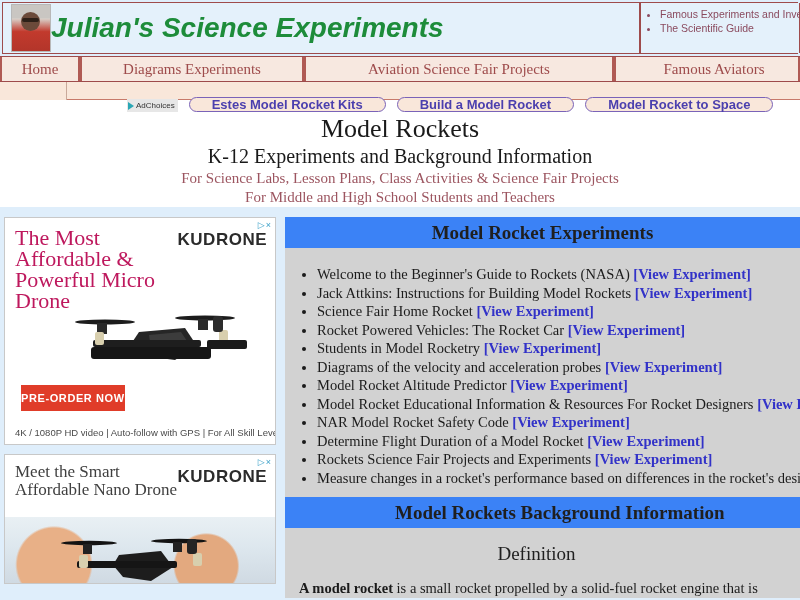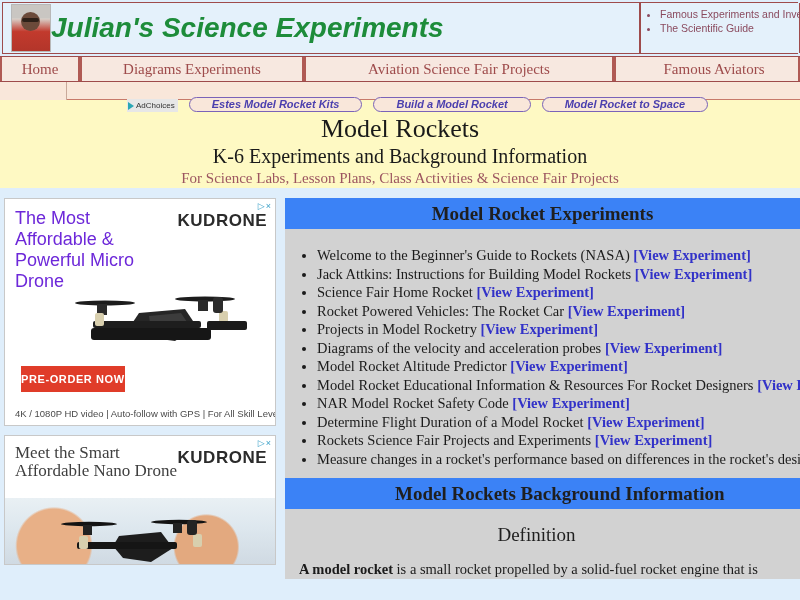--- a/index.html
+++ b/index.html
@@ -163,34 +163,33 @@
     border-top: 4px solid transparent;
     border-bottom: 4px solid transparent;
     margin-right: 2px;
   }
   .ad-pill {
     border: 1px solid #7a63b8;
     border-radius: 10px;
     background: #f9e7da;
     color: #4b3fae;
     font-family: "Liberation Sans", sans-serif;
-    font-size: 11px;
+    font-size: 13px;
     font-weight: bold;
     padding: 0 22px;
     height: 13px;
     line-height: 13px;
     white-space: nowrap;
-    font-style: italic;
   }
 
   
   .titleblock {
     text-align: center;
     padding-top: 14px;
-    background: #fef9c3;
+    background: #ffffff;
   }
   .t-main {
     font-size: 26px;
     color: #1a1a1a;
     line-height: 30px;
   }
   .t-sub {
     font-size: 20px;
     color: #1a1a1a;
     line-height: 25px;
@@ -232,23 +231,23 @@
   .ad-card.small { height: 130px; }
   .ad-dx {
     position: absolute;
     top: 2px; right: 3px;
     font-family: "Liberation Sans", sans-serif;
     font-size: 9px;
     color: #3aa0c8;
     letter-spacing: 1px;
   }
   .ad-headline {
-    font-family: Liberation Sans, sans-serif;
-    font-size: 18px;
-    color: #6d28d9;
+    font-family: Liberation Serif, serif;
+    font-size: 22px;
+    color: #be185d;
     line-height: 21px;
     padding: 9px 0 0 10px;
     width: 150px;
   }
   .ad-brand {
     position: absolute;
     top: 12px; right: 8px;
     font-family: "Liberation Sans", sans-serif;
     font-size: 17px;
     font-weight: bold;
@@ -389,22 +388,23 @@
         <span>AdChoices</span>
       </div>
       <div class="ad-pill">Estes Model Rocket Kits</div>
       <div class="ad-pill">Build a Model Rocket</div>
       <div class="ad-pill">Model Rocket to Space</div>
     </div>
   </div>
 
   <div class="titleblock">
     <div class="t-main">Model Rockets</div>
-    <div class="t-sub">K-6 Experiments and Background Information</div>
+    <div class="t-sub">K-12 Experiments and Background Information</div>
     <div class="t-line">For Science Labs, Lesson Plans, Class Activities &amp; Science Fair Projects</div>
+    <div class="t-line">For Middle and High School Students and Teachers</div>
   </div>
 
   <div class="columns">
 
     <div class="col-left">
 
       <div class="ad-card big">
         <div class="ad-dx">▷×</div>
         <div class="ad-brand">KUDRONE</div>
         <div class="ad-headline">The Most Affordable &amp; Powerful Micro Drone</div>
@@ -451,21 +451,21 @@
     <div class="col-right">
 
       <div class="banner">Model Rocket Experiments</div>
 
       <div class="content-pane">
         <ul class="exp-list">
           <li><span>Welcome to the Beginner's Guide to Rockets (NASA) </span><span class="vx">[View Experiment]</span></li>
           <li><span>Jack Attkins: Instructions for Building Model Rockets </span><span class="vx">[View Experiment]</span></li>
           <li><span>Science Fair Home Rocket </span><span class="vx">[View Experiment]</span></li>
           <li><span>Rocket Powered Vehicles: The Rocket Car </span><span class="vx">[View Experiment]</span></li>
-          <li><span>Projects in Model Rocketry </span><span class="vx">[View Experiment]</span></li>
+          <li><span>Students in Model Rocketry </span><span class="vx">[View Experiment]</span></li>
           <li><span>Diagrams of the velocity and acceleration probes </span><span class="vx">[View Experiment]</span></li>
           <li><span>Model Rocket Altitude Predictor </span><span class="vx">[View Experiment]</span></li>
           <li><span>Model Rocket Educational Information &amp; Resources For Rocket Designers </span><span class="vx">[View Experiment]</span></li>
           <li><span>NAR Model Rocket Safety Code </span><span class="vx">[View Experiment]</span></li>
           <li><span>Determine Flight Duration of a Model Rocket </span><span class="vx">[View Experiment]</span></li>
           <li><span>Rockets Science Fair Projects and Experiments </span><span class="vx">[View Experiment]</span></li>
           <li class="wrap"><span>Measure changes in a rocket's performance based on differences in the rocket's design </span></li>
         </ul>
 
         <div class="banner wide">Model Rockets Background Information</div>

